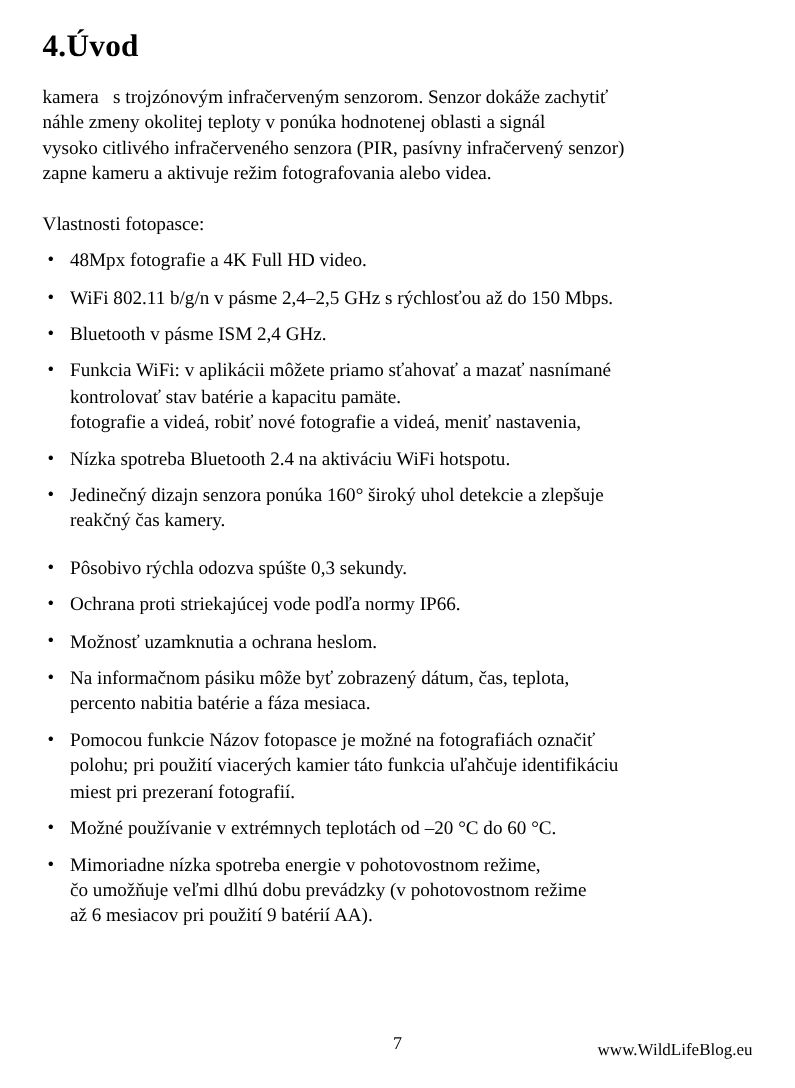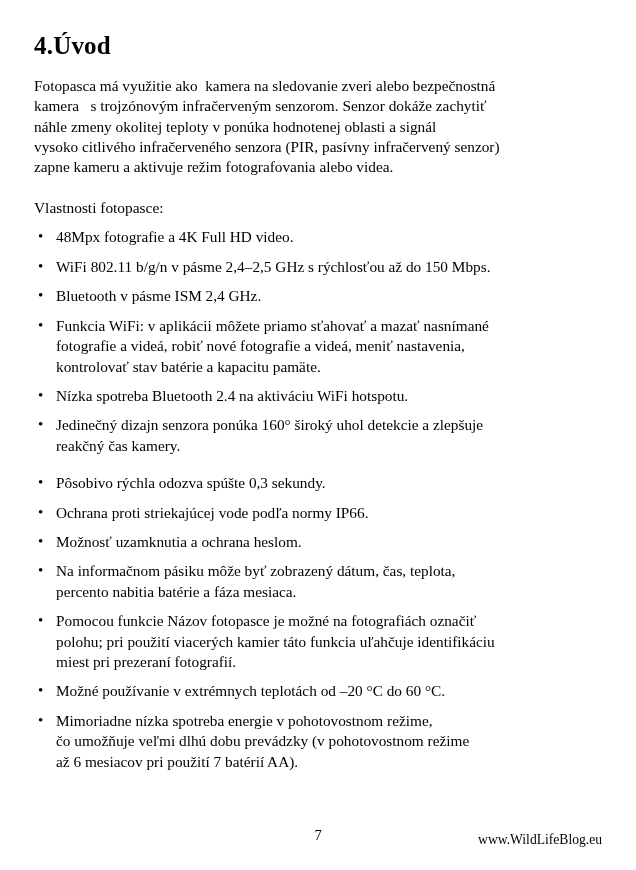--- a/index.html
+++ b/index.html
@@ -15,21 +15,21 @@
     position: relative;
     overflow: hidden;
   }
   .page {
     position: absolute;
     top: 0;
     left: 0;
     width: 636px;
     height: 870px;
     box-sizing: border-box;
-    padding: 24px 34px 0 34px;
+    padding: 16px 34px 0 34px;
   }
   .doc-title {
     font-size: 25px;
     font-weight: bold;
     margin: 8px 0 16px 0;
     letter-spacing: 0.2px;
   }
   .intro-para {
     font-size: 15.3px;
     line-height: 20.3px;
@@ -95,43 +95,42 @@
   }
 </style>
 </head>
 <body>
 
 <div class="page">
 
   <h1 class="doc-title">4.Úvod</h1>
 
   <p class="intro-para">
-    <span class="ln">Fotopasca má využitie ako  kamera na sledovanie zveri alebo bezpečnostná</span>
     <span class="ln">kamera   s trojzónovým infračerveným senzorom. Senzor dokáže zachytiť</span>
     <span class="ln">náhle zmeny okolitej teploty v ponúka hodnotenej oblasti a signál</span>
     <span class="ln">vysoko citlivého infračerveného senzora (PIR, pasívny infračervený senzor)</span>
     <span class="ln">zapne kameru a aktivuje režim fotografovania alebo videa.</span>
   </p>
 
   <h2 class="features-heading">Vlastnosti fotopasce:</h2>
 
   <ul class="features">
     <li>
       <span class="ln">48Mpx fotografie a 4K Full HD video.</span>
     </li>
     <li>
       <span class="ln">WiFi 802.11 b/g/n v pásme 2,4–2,5 GHz s rýchlosťou až do 150 Mbps.</span>
     </li>
     <li>
       <span class="ln">Bluetooth v pásme ISM 2,4 GHz.</span>
     </li>
     <li>
       <span class="ln">Funkcia WiFi: v aplikácii môžete priamo sťahovať a mazať nasnímané</span>
+      <span class="ln">kontrolovať stav batérie a kapacitu pamäte.</span>
       <span class="ln">fotografie a videá, robiť nové fotografie a videá, meniť nastavenia,</span>
-      <span class="ln">kontrolovať stav batérie a kapacitu pamäte.</span>
     </li>
     <li>
       <span class="ln">Nízka spotreba Bluetooth 2.4 na aktiváciu WiFi hotspotu.</span>
     </li>
     <li>
       <span class="ln">Jedinečný dizajn senzora ponúka 160° široký uhol detekcie a zlepšuje</span>
       <span class="ln">reakčný čas kamery.</span>
     </li>
     <li class="gap-before">
       <span class="ln">Pôsobivo rýchla odozva spúšte 0,3 sekundy.</span>
@@ -150,21 +149,21 @@
       <span class="ln">Pomocou funkcie Názov fotopasce je možné na fotografiách označiť</span>
       <span class="ln">polohu; pri použití viacerých kamier táto funkcia uľahčuje identifikáciu</span>
       <span class="ln">miest pri prezeraní fotografií.</span>
     </li>
     <li>
       <span class="ln">Možné používanie v extrémnych teplotách od –20 °C do 60 °C.</span>
     </li>
     <li>
       <span class="ln">Mimoriadne nízka spotreba energie v pohotovostnom režime,</span>
       <span class="ln">čo umožňuje veľmi dlhú dobu prevádzky (v pohotovostnom režime</span>
-      <span class="ln">až 6 mesiacov pri použití 7 batérií AA).</span>
+      <span class="ln">až 6 mesiacov pri použití 9 batérií AA).</span>
     </li>
   </ul>
 
   <div class="footer">
     <div class="page-number">7</div>
     <div class="site-url">www.WildLifeBlog.eu</div>
   </div>
 
 </div>
 

